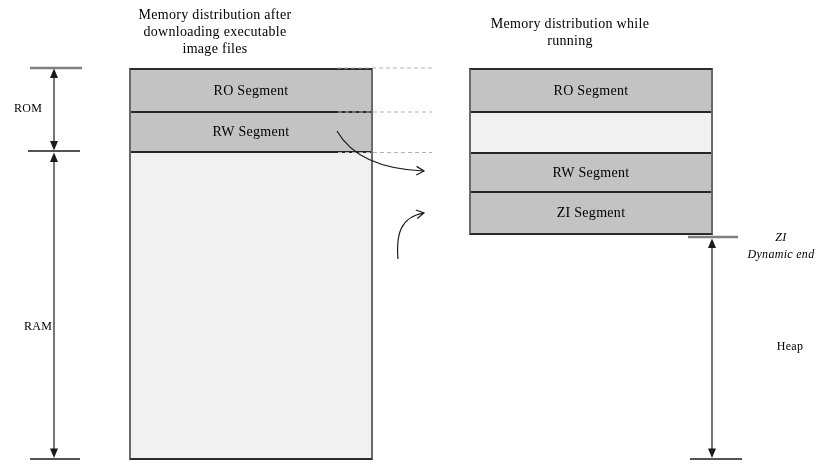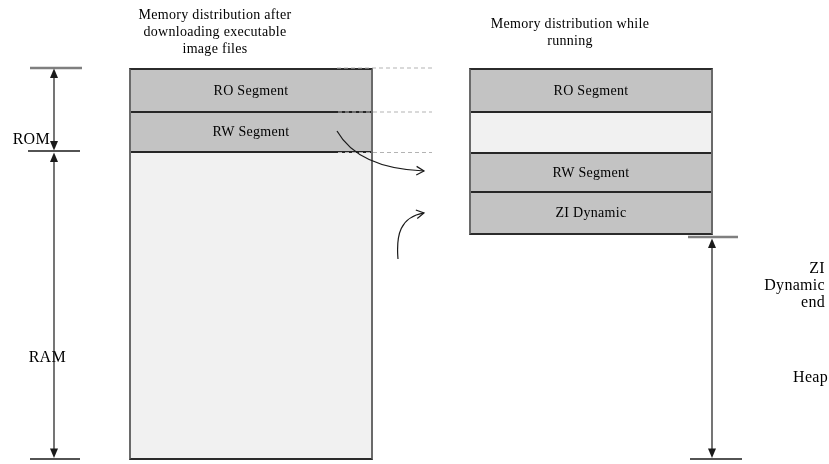--- a/index.html
+++ b/index.html
@@ -54,25 +54,24 @@
     justify-content:center;
     font-size:14px;
     letter-spacing:0.3px;
     border-bottom:2px solid var(--divider);
   }
   .seg:last-child{border-bottom:none;}
   .seg.gray{background:var(--segment-gray);}
   .seg.light{background:var(--segment-light);}
   .side-label{
     position:absolute;
-    font-size:16px;
-    text-align:right;
+    font-size:12px;
+    text-align:center;
     letter-spacing:0.3px;
     line-height:17px;
-    margin-top:30px;
   }
   #overlay{
     position:absolute;
     left:0;top:0;
     width:829px;height:464px;
     pointer-events:none;
     z-index:5;
   }
 </style>
 </head>
@@ -93,26 +92,26 @@
   <div class="memcol" id="left-column">
     <div class="seg gray" style="height:41px;">RO Segment</div>
     <div class="seg gray" style="height:38px;">RW Segment</div>
     <div class="seg light" style="height:305px;"></div>
   </div>
 
   <div class="memcol" id="right-column">
     <div class="seg gray" style="height:41px;">RO Segment</div>
     <div class="seg light" style="height:39px;"></div>
     <div class="seg gray" style="height:37px;">RW Segment</div>
-    <div class="seg gray" style="height:40px;">ZI Dynamic</div>
+    <div class="seg gray" style="height:40px;">ZI Segment</div>
   </div>
 
   <div class="side-label" style="left:6px;top:100px;width:44px;">ROM</div>
-  <div class="side-label" style="left:22px;top:318px;width:44px;">RAM</div>
-  <div class="side-label" style="left:737px;top:229px;width:88px;">
+  <div class="side-label" style="left:16px;top:318px;width:44px;">RAM</div>
+  <div class="side-label" style="left:737px;top:229px;width:88px;font-style:italic;">
     <div>ZI</div>
     <div>Dynamic end</div>
   </div>
   <div class="side-label" style="left:716px;top:338px;width:76px;padding-left:36px;">Heap</div>
 
   <svg id="overlay" viewBox="0 0 829 464" xmlns="http://www.w3.org/2000/svg">
     <defs>
       <marker id="mOpen" viewBox="0 0 10 10" refX="8" refY="5" markerWidth="9" markerHeight="9" orient="auto">
         <path d="M1,1 L8,5 L1,9" fill="none" stroke="#1a1a1a" stroke-width="1.1"></path>
       </marker>

